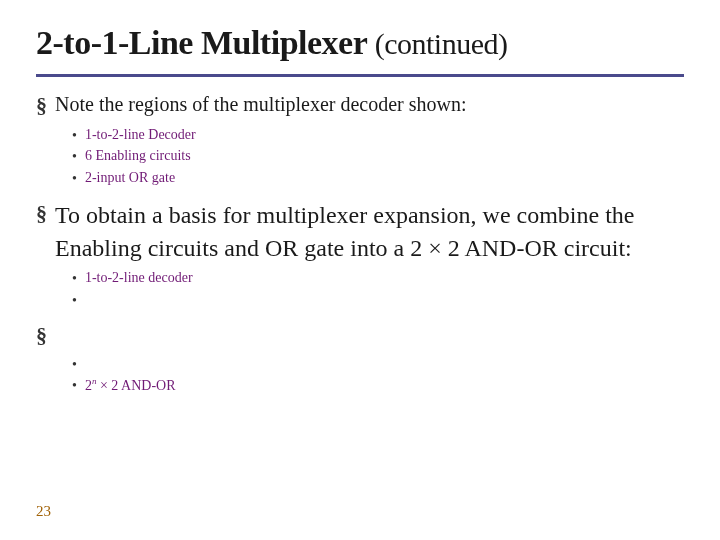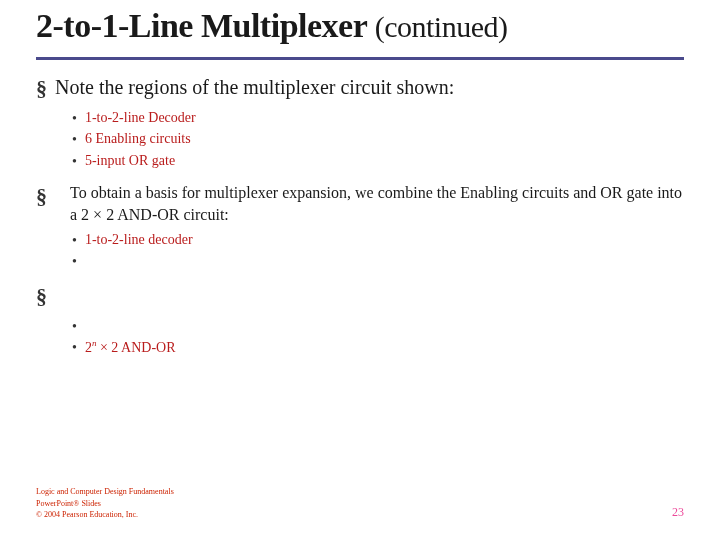--- a/index.html
+++ b/index.html
@@ -9,21 +9,21 @@
       height: 540px;
       background: #ffffff;
       font-family: 'Times New Roman', Times, serif;
       overflow: hidden;
       position: relative;
     }
 
     .slide {
       width: 720px;
       height: 540px;
-      padding: 7px 36px 20px 36px;
+      padding: 24px 36px 20px 36px;
       display: flex;
       flex-direction: column;
       justify-content: space-between;
     }
 
     .title-area {
       margin-bottom: 6px;
     }
 
     .title {
@@ -73,23 +73,22 @@
       line-height: 1.3;
     }
 
     .section-text {
       font-size: 20px;
       color: #1a1a1a;
       line-height: 1.35;
     }
 
     .section-text.large {
-      font-size: 16px;
+      font-size: 24px;
       line-height: 1.35;
-      margin-left: 15px;
     }
 
     .sub-bullets {
       margin-left: 36px;
       display: flex;
       flex-direction: column;
       gap: 2px;
     }
 
     .sub-bullet {
@@ -100,21 +99,21 @@
 
     .sub-dot {
       color: #333;
       font-size: 14px;
       margin-top: 3px;
       flex-shrink: 0;
     }
 
     .sub-text {
       font-size: 14px;
-      color: #b91c1c;
+      color: #701a75;
       line-height: 1.4;
     }
 
     .sub-text i {
       font-style: italic;
     }
 
     .footer {
       display: flex;
       justify-content: space-between;
@@ -123,22 +122,22 @@
       padding-top: 6px;
     }
 
     .footer-left {
       font-size: 8px;
       color: #cc2200;
       line-height: 1.4;
     }
 
     .footer-right {
-      font-size: 12px;
-      color: #ec4899;
+      font-size: 15px;
+      color: #a16207;
     }
 
     sup {
       font-size: 0.65em;
     }
   </style>
 </head>
 <body>
 
 <div class="slide">
@@ -149,34 +148,34 @@
     </div>
   </div>
 
   <hr class="divider">
 
   <div class="content">
 
     <div class="section">
       <div class="section-header">
         <span class="section-bullet">§</span>
-        <span class="section-text">Note the regions of the multiplexer circuit shown:</span>
+        <span class="section-text">Note the regions of the multiplexer decoder shown:</span>
       </div>
       <div class="sub-bullets">
         <div class="sub-bullet">
           <span class="sub-dot">•</span>
           <span class="sub-text">1-to-2-line Decoder</span>
         </div>
         <div class="sub-bullet">
           <span class="sub-dot">•</span>
           <span class="sub-text">6 Enabling circuits</span>
         </div>
         <div class="sub-bullet">
           <span class="sub-dot">•</span>
-          <span class="sub-text">5-input OR gate</span>
+          <span class="sub-text">2-input OR gate</span>
         </div>
       </div>
     </div>
 
     <div class="section">
       <div class="section-header">
         <span class="section-bullet">§</span>
         <span class="section-text large">To obtain a basis for multiplexer expansion, we combine the Enabling circuits and OR gate into a 2 × 2 AND-OR circuit:</span>
       </div>
       <div class="sub-bullets">
@@ -201,20 +200,15 @@
         <div class="sub-bullet">
           <span class="sub-dot">•</span>
           <span class="sub-text">2<sup><i>n</i></sup> × 2 AND-OR</span>
         </div>
       </div>
     </div>
 
   </div>
 
   <div class="footer">
-    <div class="footer-left">
-      <div>Logic and Computer Design Fundamentals</div>
-      <div>PowerPoint® Slides</div>
-      <div>© 2004 Pearson Education, Inc.</div>
-    </div>
     <div class="footer-right">23</div>
   </div>
 </div>
 
 </body></html>

